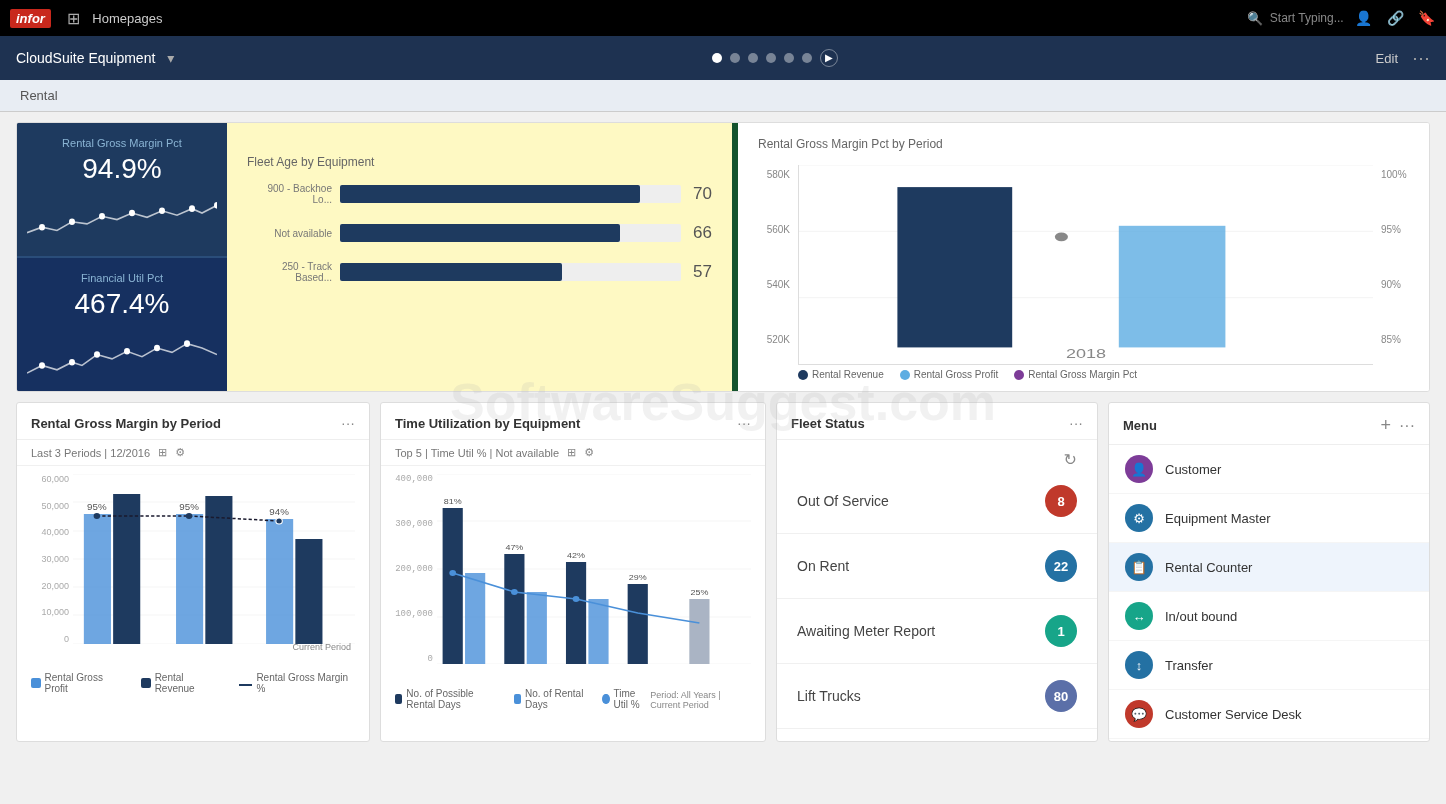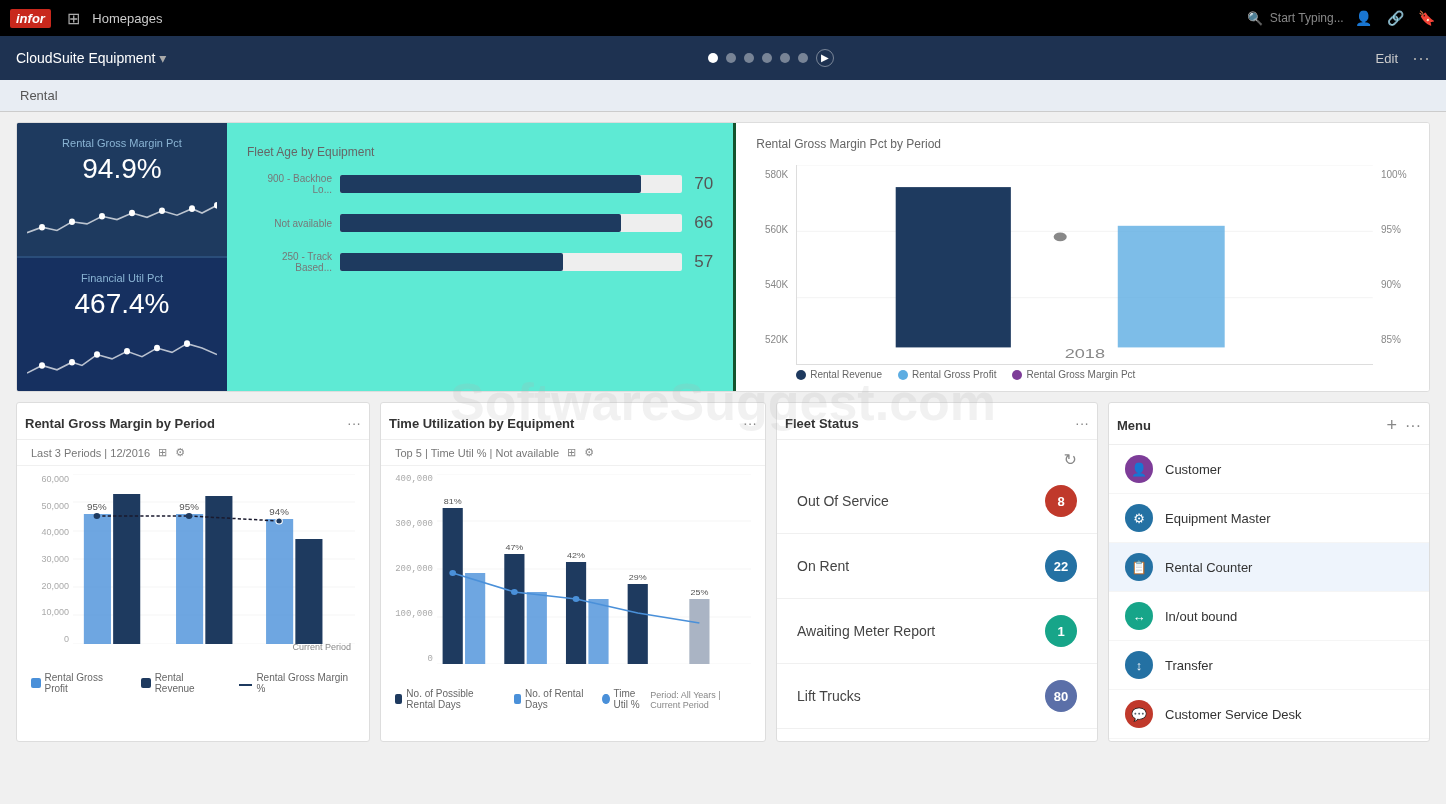--- a/index.html
+++ b/index.html
@@ -43,21 +43,21 @@
       display: flex;
       align-items: center;
       padding: 0 16px;
       gap: 20px;
     }
     .app-title {
       color: #fff;
       font-size: 14px;
       display: flex;
       align-items: flex-end;
-      gap: 4px;
+      gap: 12px;
     }
     .page-dots {
       flex: 1;
       display: flex;
       justify-content: center;
       gap: 8px;
       align-items: center;
     }
     .dot {
       width: 10px;
@@ -117,23 +117,23 @@
       display: flex;
       flex-direction: column;
       align-items: center;
       justify-content: flex-start;
       padding: 14px 10px 0;
     }
 
     
     .fleet-age-panel {
       flex: 1;
-      padding: 22px 20px;
-      background: #5eead4;
-      border-right: 3px solid #14532d;
+      padding: 32px 20px;
+      background: #fef9c3;
+      border-right: 6px solid #14532d;
     }
     .chart-title { font-size: 12px; color: #666; margin-bottom: 14px; }
 
     
     .rental-margin-panel {
       flex: 1.4;
       padding: 14px 20px;
       background: #fff;
     }
 
@@ -151,21 +151,21 @@
       border-radius: 3px;
       display: flex;
       flex-direction: column;
       overflow: hidden;
     }
 
     .widget-header {
       display: flex;
       align-items: center;
       justify-content: space-between;
-      padding: 12px 8px 8px;
+      padding: 12px 14px 8px;
       border-bottom: 1px solid #eee;
     }
     .widget-title { font-size: 13px; font-weight: 600; color: #333; }
     .widget-actions { display: flex; gap: 8px; color: #888; font-size: 14px; cursor: pointer; }
 
     .widget-sub {
       padding: 6px 14px;
       font-size: 11px;
       color: #777;
       display: flex;

